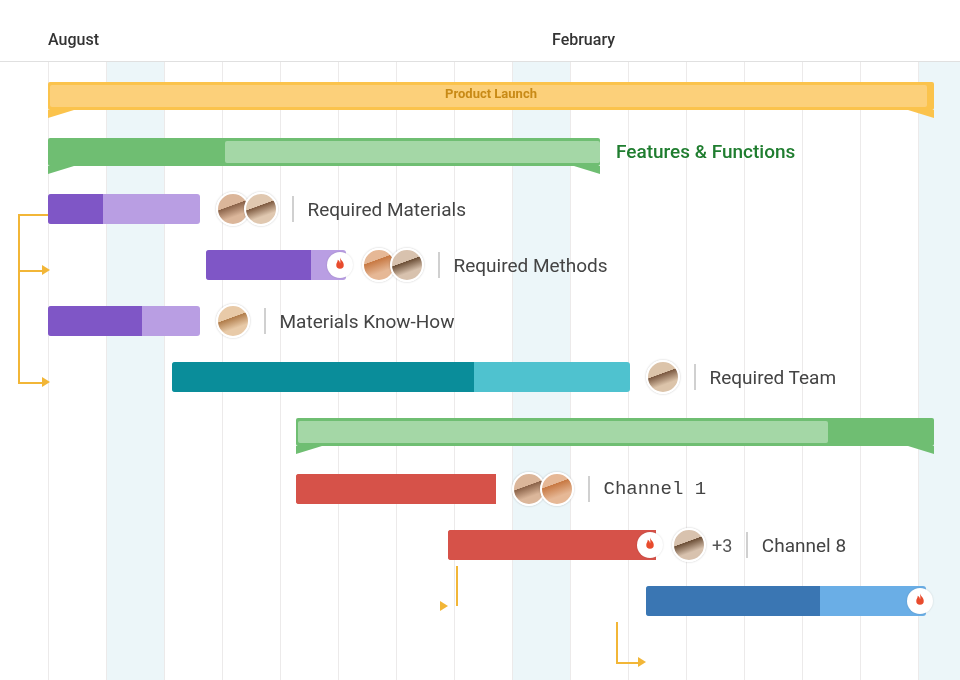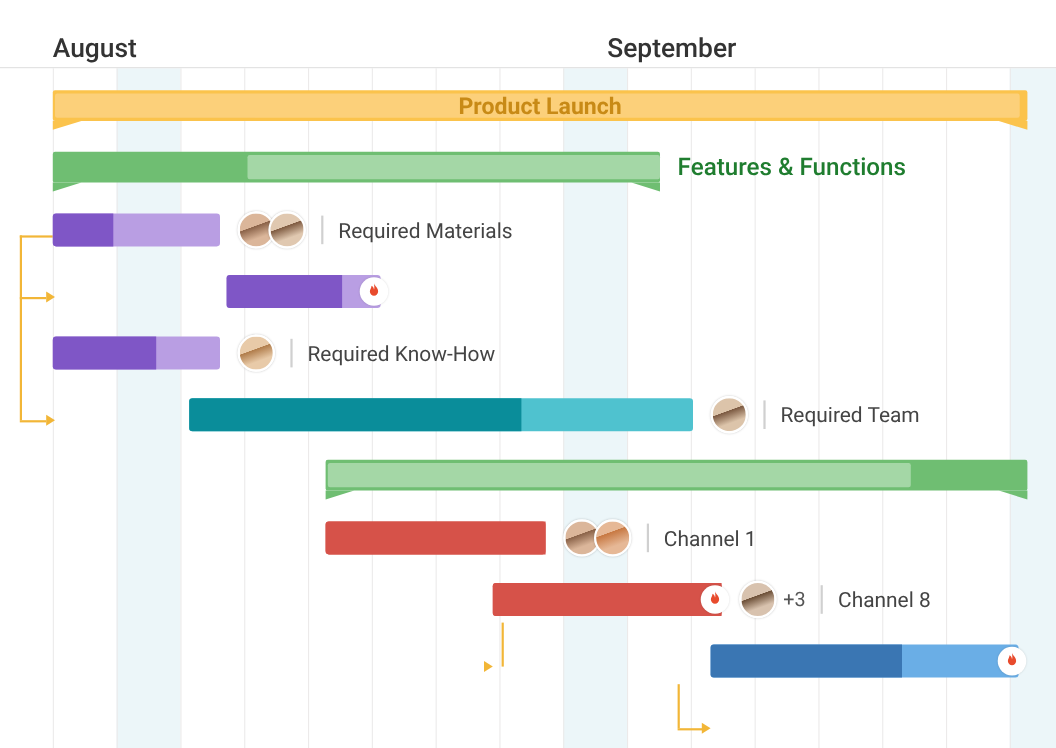--- a/index.html
+++ b/index.html
@@ -13,21 +13,21 @@
   }
   .header {
     display: flex;
     height: 62px;
     border-bottom: 1.5px solid #e0e0e0;
     position: relative;
     z-index: 2;
     background: #fff;
   }
   .month-label {
-    font-size: 24px;
+    font-size: 16px;
     font-weight: 500;
     color: #333;
     position: absolute;
     top: 30px;
   }
   .grid {
     position: absolute;
     top: 62px;
     left: 0;
     right: 0;
@@ -85,21 +85,21 @@
   .groupbar .cap.right {
     right: 0;
     border-top: 8px solid;
     border-left: 26px solid transparent;
   }
   .groupbar .glabel {
     position: absolute;
     width: 100%;
     text-align: center;
     top: 4px;
-    font-size: 21px;
+    font-size: 13px;
     font-weight: 700;
   }
   
   .bar {
     position: absolute;
     height: 30px;
     top: 4px;
     border-radius: 3px;
   }
   .bar .prog {
@@ -158,21 +158,21 @@
     margin: 0 6px;
   }
   .task-label {
     font-size: 19px;
     color: #444;
     white-space: nowrap;
   }
   .ext-label {
     position: absolute;
     top: 6px;
-    font-size: 22px;
+    font-size: 19px;
     font-weight: 500;
     white-space: nowrap;
   }
   
   .dep {
     position: absolute;
     z-index: 0;
   }
   .dep .v { position: absolute; width: 2px; background: #f2b637; }
   .dep .h { position: absolute; height: 2px; background: #f2b637; }
@@ -182,21 +182,21 @@
     border-top: 5px solid transparent;
     border-bottom: 5px solid transparent;
     border-left: 8px solid #f2b637;
   }
 </style>
 </head>
 <body>
 
 <div class="header">
   <div class="month-label" style="left:48px">August</div>
-  <div class="month-label" style="left:552px">September</div>
+  <div class="month-label" style="left:552px">February</div>
 </div>
 
 <div class="grid" id="grid">
     <div class="grid-col" style="left: 48px;"></div>
     <div class="grid-col shaded" style="left: 106px;"></div>
     <div class="grid-col" style="left: 164px;"></div>
     <div class="grid-col" style="left: 222px;"></div>
     <div class="grid-col" style="left: 280px;"></div>
     <div class="grid-col" style="left: 338px;"></div>
     <div class="grid-col" style="left: 396px;"></div>
@@ -245,31 +245,39 @@
     </div>
     <div class="row" style="top: 168px; position: absolute; left: 0px; right: 0px;">
       <div class="bar" style="left: 206px; width: 140px; background: rgb(185, 158, 227);">
         <div class="prog" style="width: 75%; background: rgb(127, 86, 198);"></div>
         <div class="fire">
           <svg viewBox="0 0 24 24">
             <path fill="#e84b2d" d="M12 2c1 4 5 5 5 10a5 5 0 0 1-10 0c0-3 2-4 2-7 2 1 3 3 3 5 1-2 0-6 0-8z"></path>
           </svg>
         </div>
       </div>
+      <div class="meta" style="left: 362px;">
+        <div class="avatars">
+          <div class="avatar f2"></div>
+          <div class="avatar m2"></div>
+        </div>
+        <div class="vline"></div>
+        <div class="task-label">Required Methods</div>
+      </div>
     </div>
     <div class="row" style="top: 224px; position: absolute; left: 0px; right: 0px;">
       <div class="bar" style="left: 48px; width: 152px; background: rgb(185, 158, 227);">
         <div class="prog" style="width: 62%; background: rgb(127, 86, 198);"></div>
       </div>
       <div class="meta" style="left: 216px;">
         <div class="avatars">
           <div class="avatar f3"></div>
         </div>
         <div class="vline"></div>
-        <div class="task-label">Required Know-How</div>
+        <div class="task-label">Materials Know-How</div>
       </div>
     </div>
     <div class="row" style="top: 280px; position: absolute; left: 16px; right: 0px;">
       <div class="bar" style="left: 156px; width: 458px; background: rgb(79, 194, 207);">
         <div class="prog" style="width: 66%; background: rgb(10, 141, 154);"></div>
       </div>
       <div class="meta" style="left: 630px;">
         <div class="avatars">
           <div class="avatar m3"></div>
         </div>
@@ -278,21 +286,21 @@
       </div>
     </div>
     <div class="row" style="top: 336px; position: absolute; left: 0px; right: 0px;">
       <div class="groupbar" style="left: 296px; width: 638px;">
         <div class="strip" style="background: rgb(111, 190, 114);"></div>
         <div class="inner" style="left: 2px; width: 83%; right: 2px; background: rgb(164, 215, 166);"></div>
         <div class="cap left" style="border-top-color: rgb(111, 190, 114);"></div>
         <div class="cap right" style="border-top-color: rgb(111, 190, 114);"></div>
       </div>
     </div>
-    <div class="row" style="top: 392px; position: absolute; left: 0px; right: 0px;">
+    <div class="row" style="top: 392px; position: absolute; left: 0px; right: 0px; font-family: Liberation Mono, monospace;">
       <div class="bar" style="left: 296px; width: 200px; background: rgb(214, 82, 73);">
         <div class="prog" style="width: 100%; background: rgb(214, 82, 73);"></div>
       </div>
       <div class="meta" style="left: 512px;">
         <div class="avatars">
           <div class="avatar f1"></div>
           <div class="avatar f2"></div>
         </div>
         <div class="vline"></div>
         <div class="task-label">Channel 1</div>

